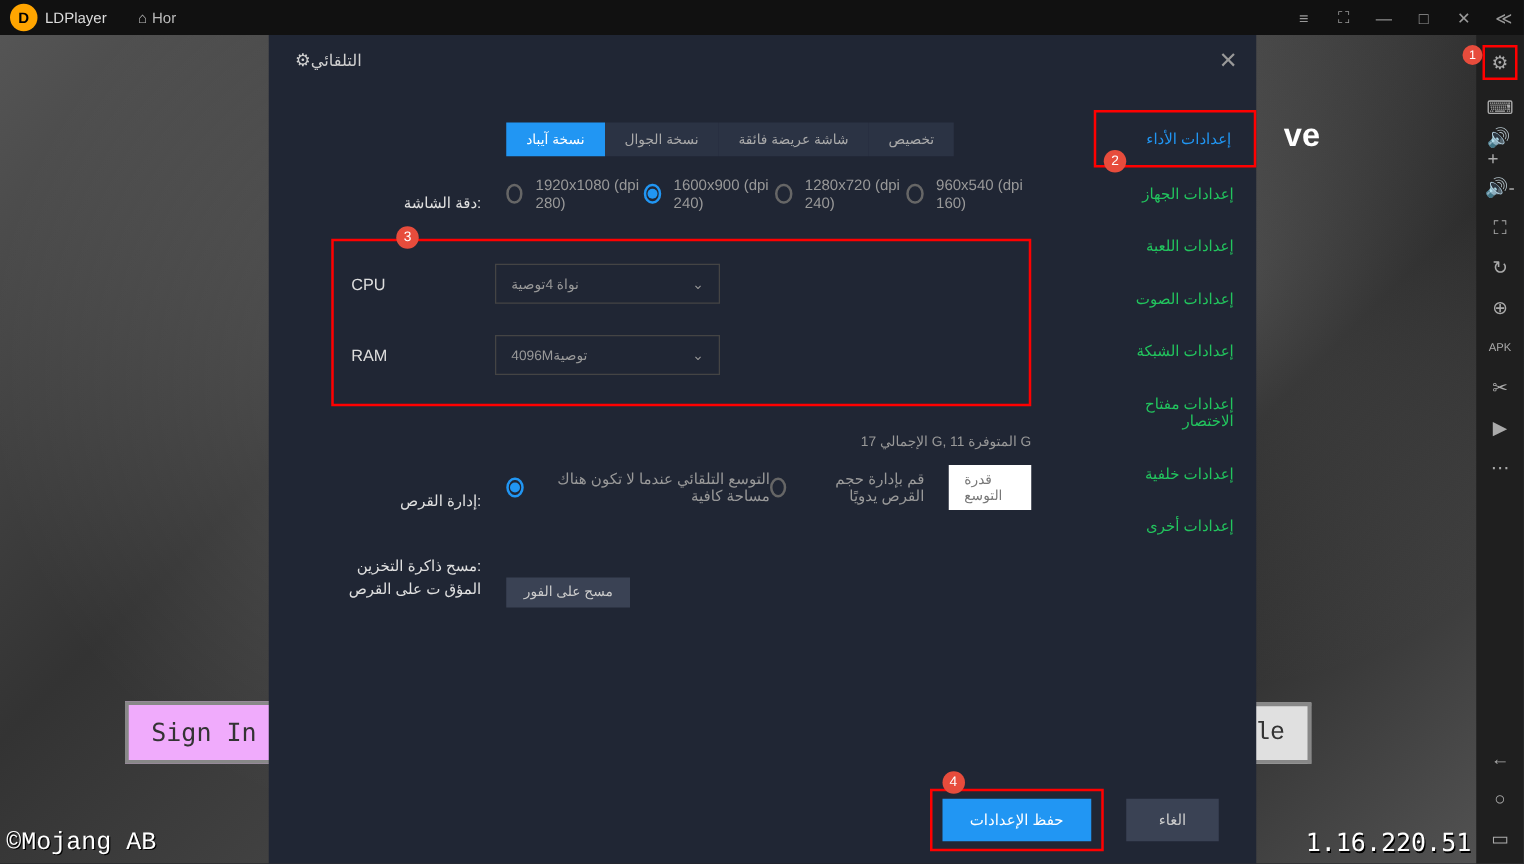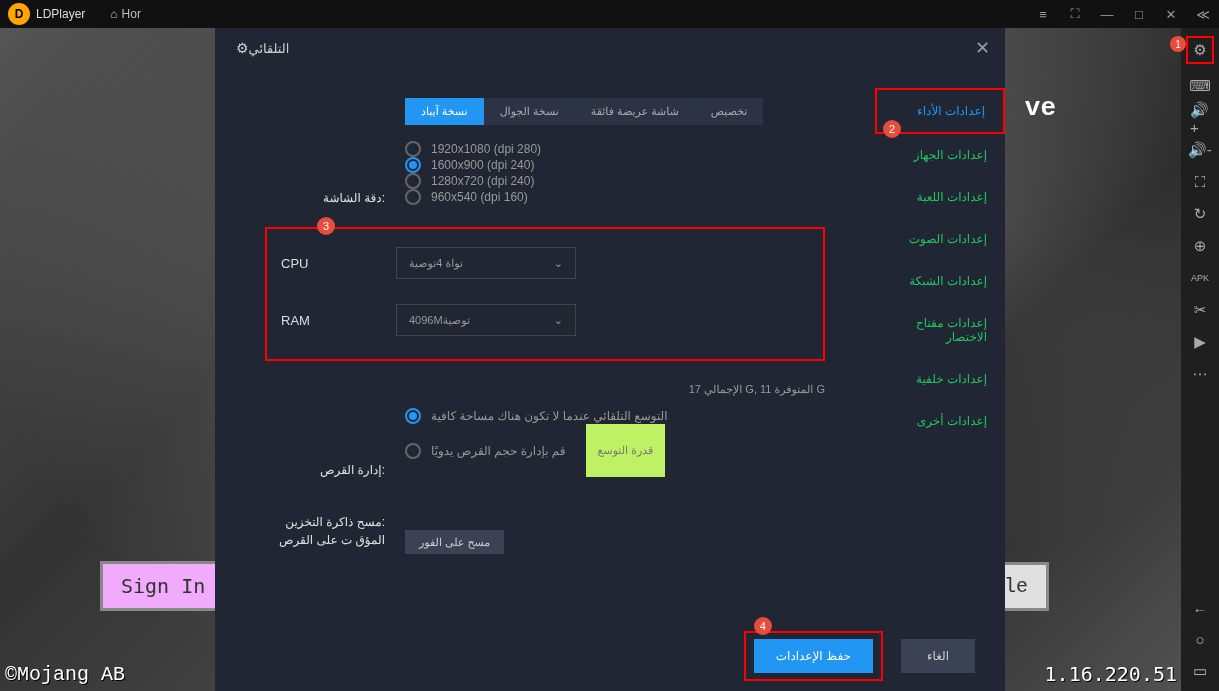--- a/index.html
+++ b/index.html
@@ -6,21 +6,21 @@
 body{background:#1a1a1a;width:1219px;height:691px;overflow:hidden;position:relative;color:#c8c8c8}
 .topbar{height:28px;background:#111;display:flex;align-items:center;font-size:12px;color:#ddd}
 .logo{width:22px;height:22px;margin:0 6px 0 8px;background:#ffa500;border-radius:50%;display:flex;align-items:center;justify-content:center;color:#000;font-weight:bold}
 .home-tab{margin-left:25px;display:flex;align-items:center;gap:4px;color:#bbb}
 .win-ctrl{margin-left:auto;display:flex;gap:0}
 .win-ctrl span{width:32px;height:28px;display:flex;align-items:center;justify-content:center;font-size:13px;color:#999}
 .main{position:relative;height:663px;display:flex}
 .game-bg{position:absolute;inset:0;background:linear-gradient(135deg,#555 0%,#333 30%,#444 50%,#222 70%,#555 100%);filter:grayscale(100%)}
 .game-bg::before{content:'';position:absolute;inset:0;background:radial-gradient(circle at 30% 40%,rgba(255,255,255,0.15),transparent 40%),radial-gradient(circle at 80% 30%,rgba(200,200,200,0.2),transparent 30%)}
 .sign-in{position:absolute;left:100px;bottom:80px;padding:10px 18px;background:#f0abfc;color:#333;font-family:monospace;font-size:20px;border:3px solid #888}
-.hl-text{position:absolute;right:163px;top:65px;color:#fff;font-size:26px;font-family:Liberation Mono, monospace;font-weight:bold}
+.hl-text{position:absolute;right:163px;top:65px;color:#fff;font-size:26px;font-family:Liberation Sans, sans-serif;font-weight:bold}
 .mojang{position:absolute;left:5px;bottom:5px;color:#fff;font-size:20px;font-family:Liberation Mono, monospace;text-shadow:1px 1px 0 #000}
 .version{position:absolute;right:42px;bottom:5px;color:#fff;font-size:20px;font-family:monospace;text-shadow:1px 1px 0 #000}
 .file-txt{position:absolute;right:170px;bottom:80px;padding:10px 18px 10px 0;background:#e0e0e0;color:#333;font-family:Liberation Mono, monospace;font-size:20px;border:3px solid #888;border-left:none}
 .sidebar{position:absolute;right:0;top:0;width:38px;height:663px;background:#1f1f1f;display:flex;flex-direction:column;align-items:center;padding-top:8px;gap:12px;z-index:5}
 .sidebar .ic{width:20px;height:20px;color:#aaa;display:flex;align-items:center;justify-content:center;font-size:15px}
 .gear-hl{border:2px solid red;padding:2px;position:relative}
 .badge-1{position:absolute;top:-2px;left:-18px;width:16px;height:16px;background:#e74c3c;color:#fff;border-radius:50%;font-size:10px;display:flex;align-items:center;justify-content:center}
 .modal{position:absolute;left:215px;top:0;width:790px;height:663px;background:#202634;z-index:10;display:flex;flex-direction:column}
 .modal-head{height:40px;display:flex;align-items:center;padding:0 15px;color:#d0d0d0;font-size:13px}
 .modal-head .gear{margin-left:6px;font-size:14px}
@@ -31,33 +31,33 @@
 .nav-item.active{color:#2196f3}
 .nav-item.hl{border:2px solid red;position:relative}
 .badge-2{position:absolute;bottom:-6px;left:6px;width:18px;height:18px;background:#e74c3c;color:#fff;border-radius:50%;font-size:11px;display:flex;align-items:center;justify-content:center}
 .content{flex:1;padding:30px 50px 10px 50px;direction:ltr;font-size:12px;color:#bbb;overflow:auto}
 .row{display:flex;align-items:flex-end;margin-bottom:22px}
 .row-label{width:120px;text-align:right;color:#e0e0e0;font-size:12px;padding-top:6px;direction:rtl}
 .row-content{flex:1;margin-left:20px}
 .tabs{display:flex;gap:0}
 .tab{padding:7px 16px;background:#2b3344;color:#aaa;font-size:11px;cursor:pointer}
 .tab.active{background:#2196f3;color:#fff}
-.radio-list{margin-top:16px;display:flex;flex-direction:column;}
+.radio-list{margin-top:16px;display:flex;flex-direction:row;}
 .radio-item{display:flex;align-items:center;gap:10px;font-size:12px;color:#999}
 .radio{width:16px;height:16px;border:2px solid #666;border-radius:50%;display:flex;align-items:center;justify-content:center}
 .radio.checked{border-color:#2196f3}
 .radio.checked::after{content:'';width:8px;height:8px;background:#2196f3;border-radius:50%}
 .hl-box{border:2px solid red;padding:18px 14px;position:relative;direction:ltr}
 .badge-3{position:absolute;top:-12px;left:50px;width:18px;height:18px;background:#e74c3c;color:#fff;border-radius:50%;font-size:11px;display:flex;align-items:center;justify-content:center}
 .select-row{display:flex;align-items:center;margin-bottom:25px}
 .select-row:last-child{margin-bottom:5px}
 .select-label{width:115px;color:#ddd;font-size:13px}
 .select{width:180px;height:32px;border:1px solid #444;display:flex;align-items:center;justify-content:space-between;padding:0 12px;color:#999;font-size:11px;direction:rtl}
 .disk-text{font-size:11px;color:#999;direction:rtl}
-.btn-disabled{display:inline-block;padding:20px 12px;background:#bef264;color:#777;font-size:11px;margin-left:10px}
+.btn-disabled{display:inline-block;padding:5px 12px;background:#ffffff;color:#777;font-size:11px;margin-left:10px}
 .btn-grey{padding:6px 14px;background:#3a4254;color:#ccc;font-size:11px;cursor:pointer}
 .footer{height:70px;display:flex;align-items:center;justify-content:flex-end;padding:0 30px;gap:18px;position:relative}
 .btn-save{padding:10px 22px;background:#2196f3;color:#fff;font-size:12px;cursor:pointer}
 .btn-cancel{padding:10px 26px;background:#3a4254;color:#ccc;font-size:12px;cursor:pointer}
 .save-hl{border:2px solid red;padding:6px 8px;position:relative}
 .badge-4{position:absolute;top:-16px;left:8px;width:18px;height:18px;background:#e74c3c;color:#fff;border-radius:50%;font-size:11px;display:flex;align-items:center;justify-content:center}
 </style>
 </head>
 <body>
 

